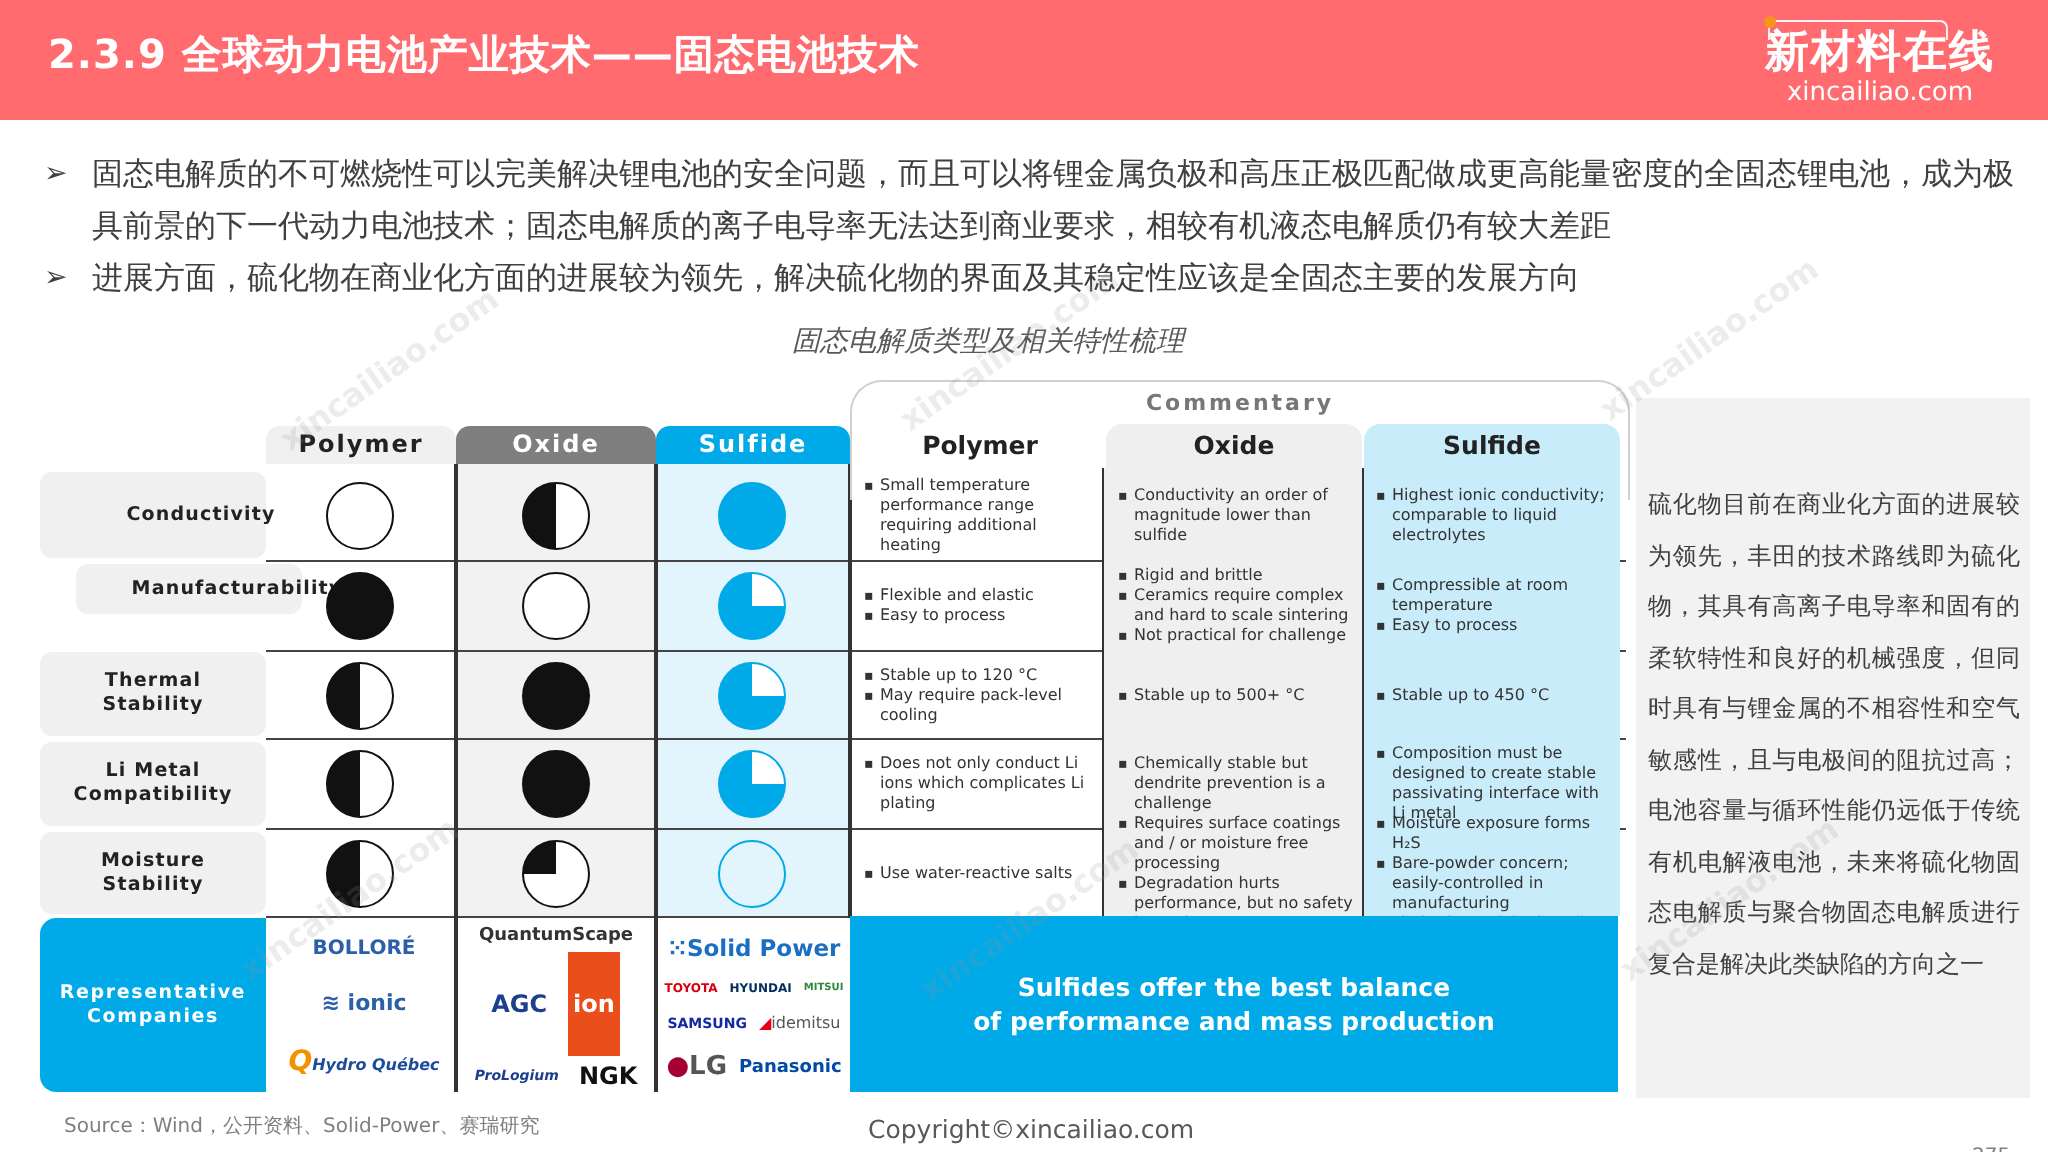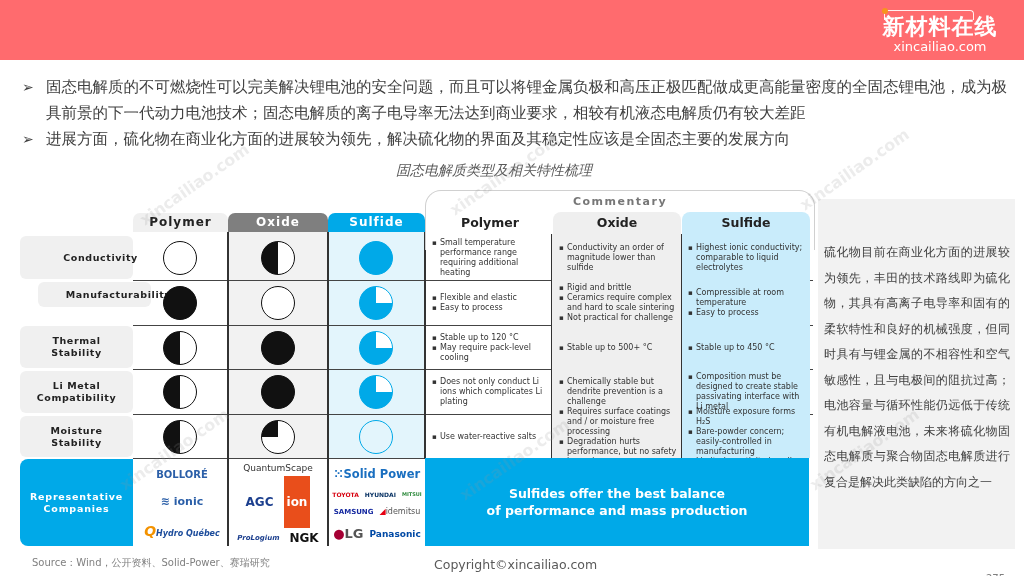--- a/index.html
+++ b/index.html
@@ -48,20 +48,21 @@
   .source { position: absolute; left: 32px; top: 556px; font-size: 10px; color: #7f7f7f; }
   .copyright { position: absolute; left: 434px; top: 557px; font-size: 12.5px; color: #595959; }
   .page-num { position: absolute; left: 986px; top: 573px; font-size: 10px; color: #7f7f7f; }
 
   .wm { position: absolute; font-size: 16px; color: rgba(150,150,150,0.18); font-weight: bold; transform: rotate(-35deg); white-space: nowrap; pointer-events: none; }
 </style>
 </head>
 <body>
 
 <div class="header">
+  <div class="header-title">2.3.9 全球动力电池产业技术——固态电池技术</div>
   <div class="logo">
     <div class="logo-roof"></div>
     <div class="logo-dot"></div>
     <div class="logo-cn">新材料在线</div>
     <div class="logo-en">xincailiao.com</div>
   </div>
 </div>
 
 <div class="bullets">
   <div class="bullet">
@@ -219,21 +220,21 @@
 
   <div class="rep-label">Representative Companies</div>
 
   <div class="logo-box" style="left:140px;top:462px;width:84px;height:84px;">
     <div class="co" style="color:#2b5fa8;font-size:10px;">BOLLORÉ</div>
     <div class="co" style="color:#2b5fa8;font-size:11px;"><span style="color:#2b5fa8;">≋ </span><span>ionic</span></div>
     <div class="co" style="color:#1c4c9b;font-size:8px;font-style:italic;"><span style="color:#f39200;font-size:14px;">Q</span><span>Hydro Québec</span></div>
   </div>
 
   <div class="logo-box" style="left:230px;top:462px;width:96px;height:84px;">
-    <div class="co" style="color:#333;font-weight:normal;font-size:9px;text-align:right;">QuantumScape</div>
+    <div class="co" style="color:#333;font-weight:bold;font-size:9px;text-align:right;">QuantumScape</div>
     <div style="display:flex;gap:10px;align-items:center;">
       <div class="co" style="color:#1c3f8e;font-size:12px;">AGC</div>
       <div class="co" style="background:#e94e1b;color:#fff;font-size:12px;padding:19px 3px;line-height:14px;">ion</div>
     </div>
     <div style="display:flex;gap:10px;align-items:center;">
       <div class="co" style="color:#1c3f8e;font-size:7px;font-style:italic;">ProLogium</div>
       <div class="co" style="color:#111;font-size:12px;">NGK</div>
     </div>
   </div>
 

